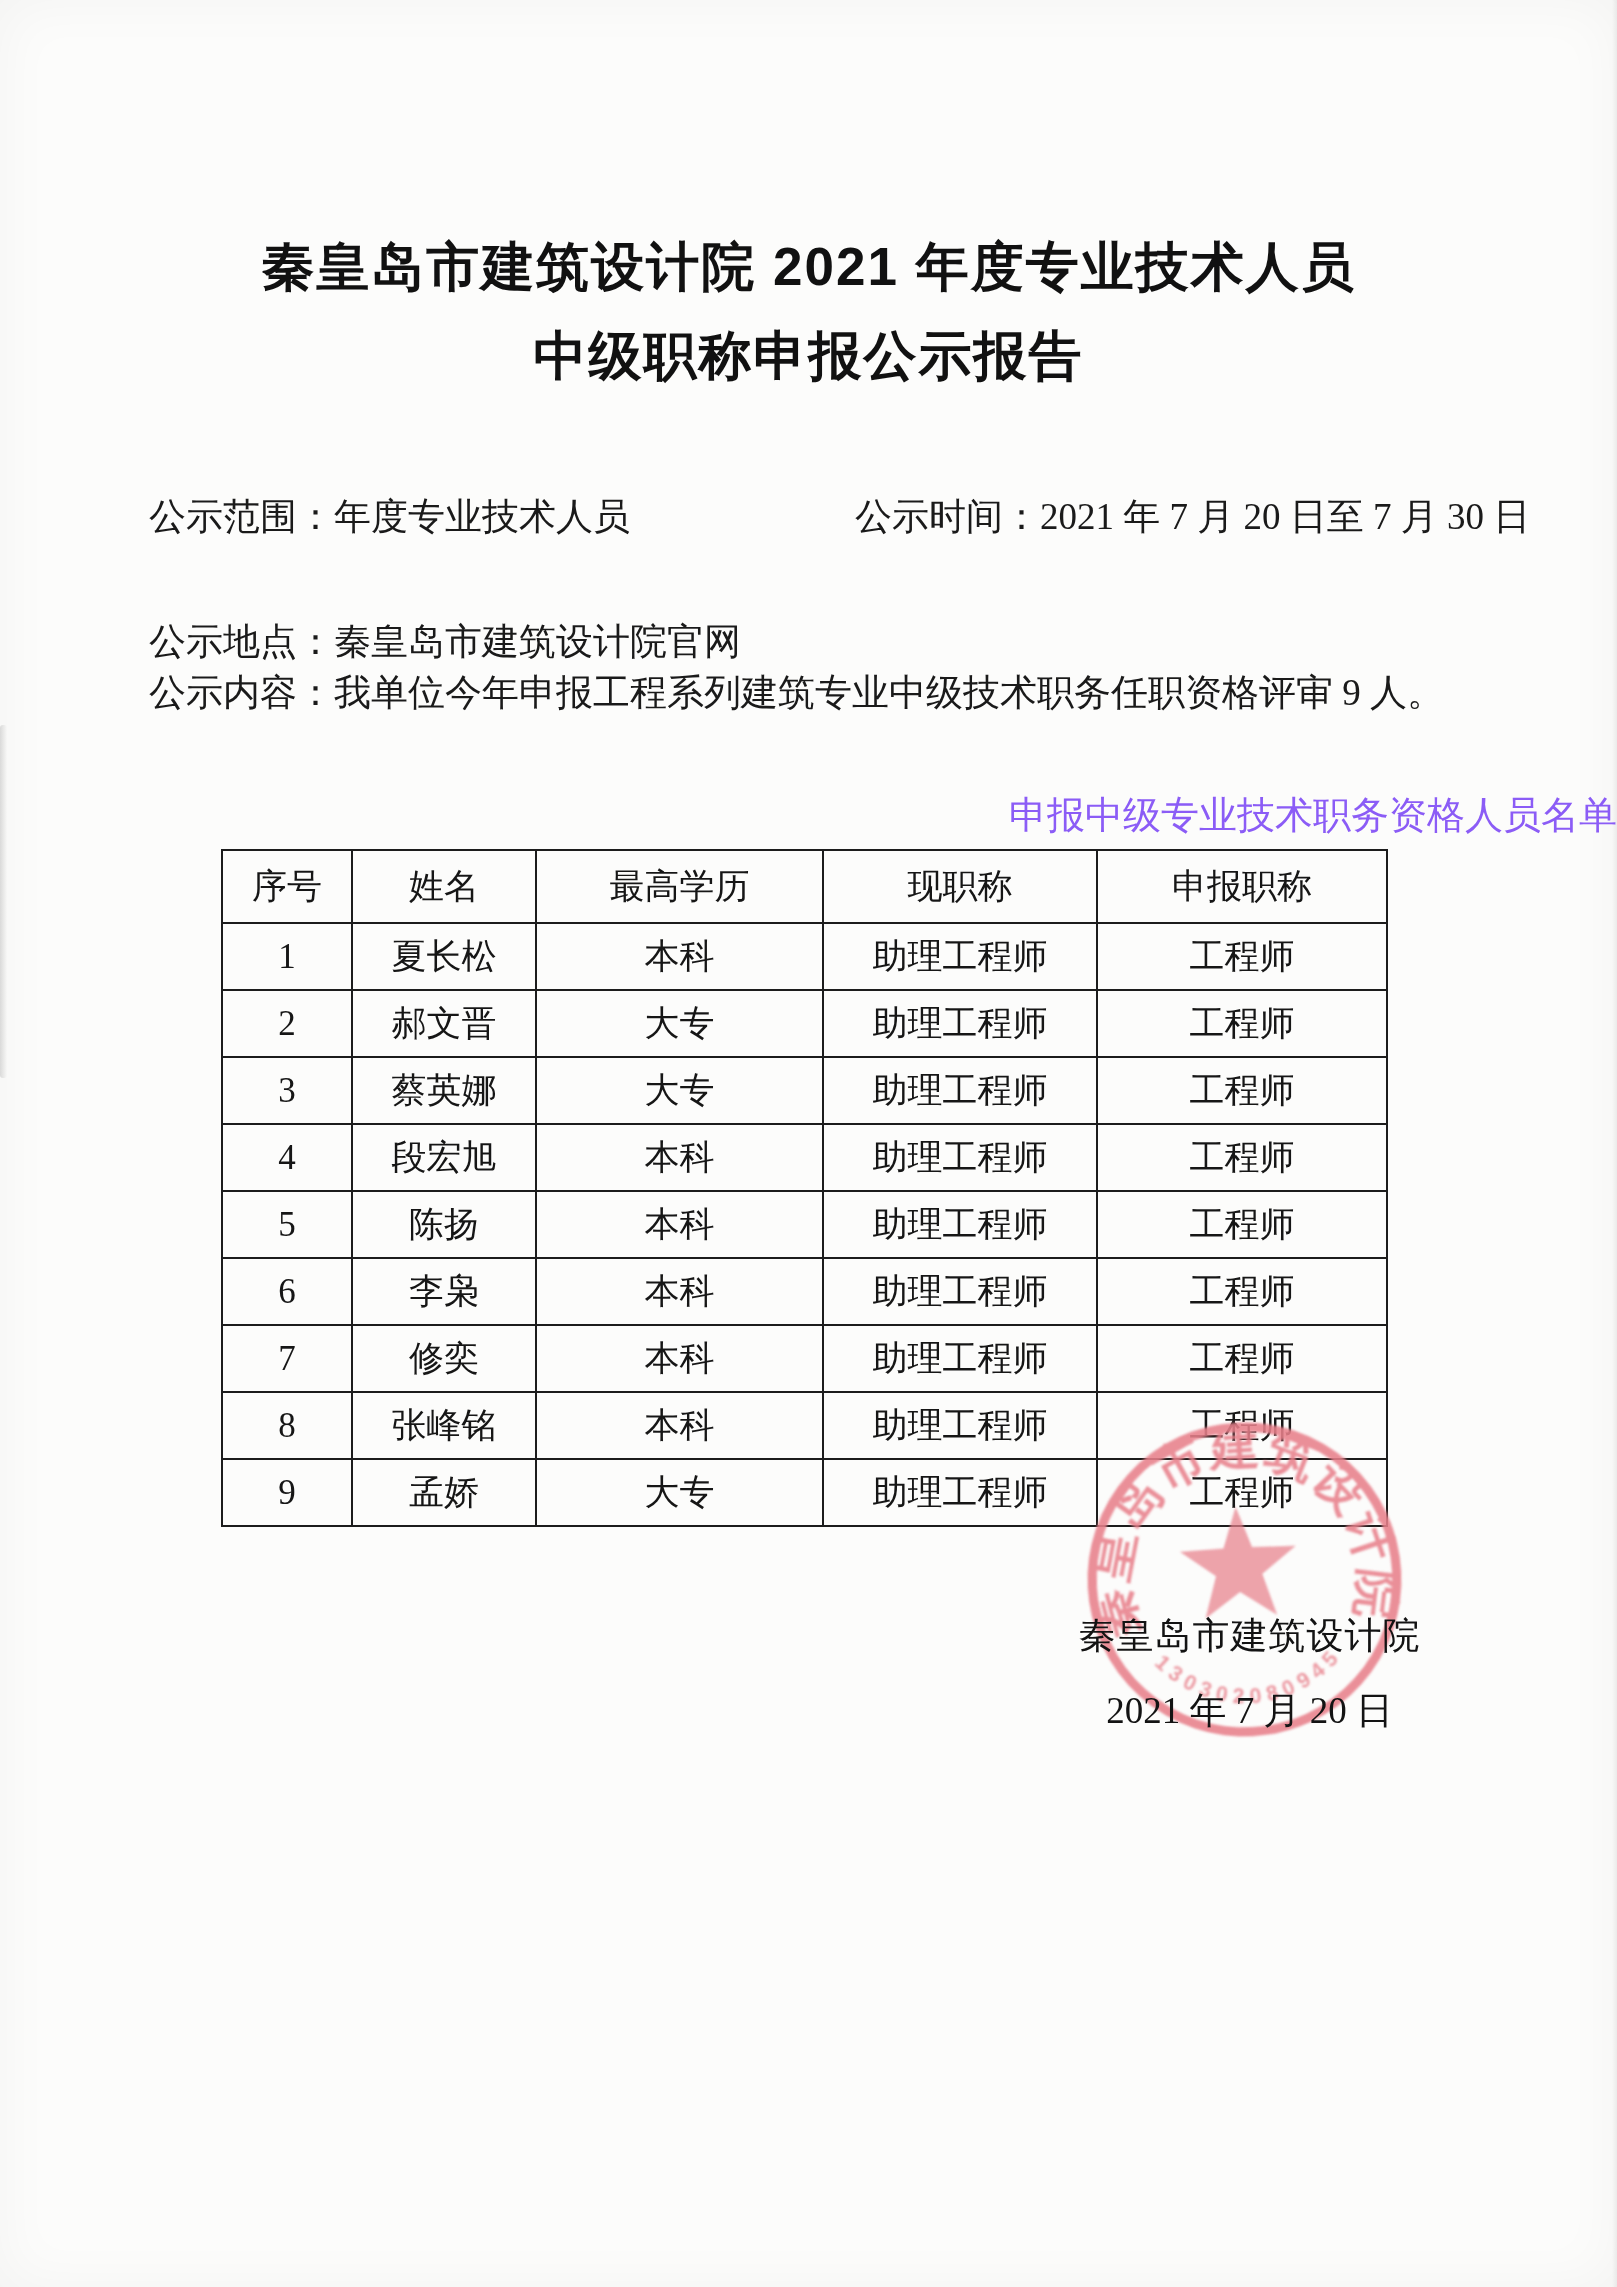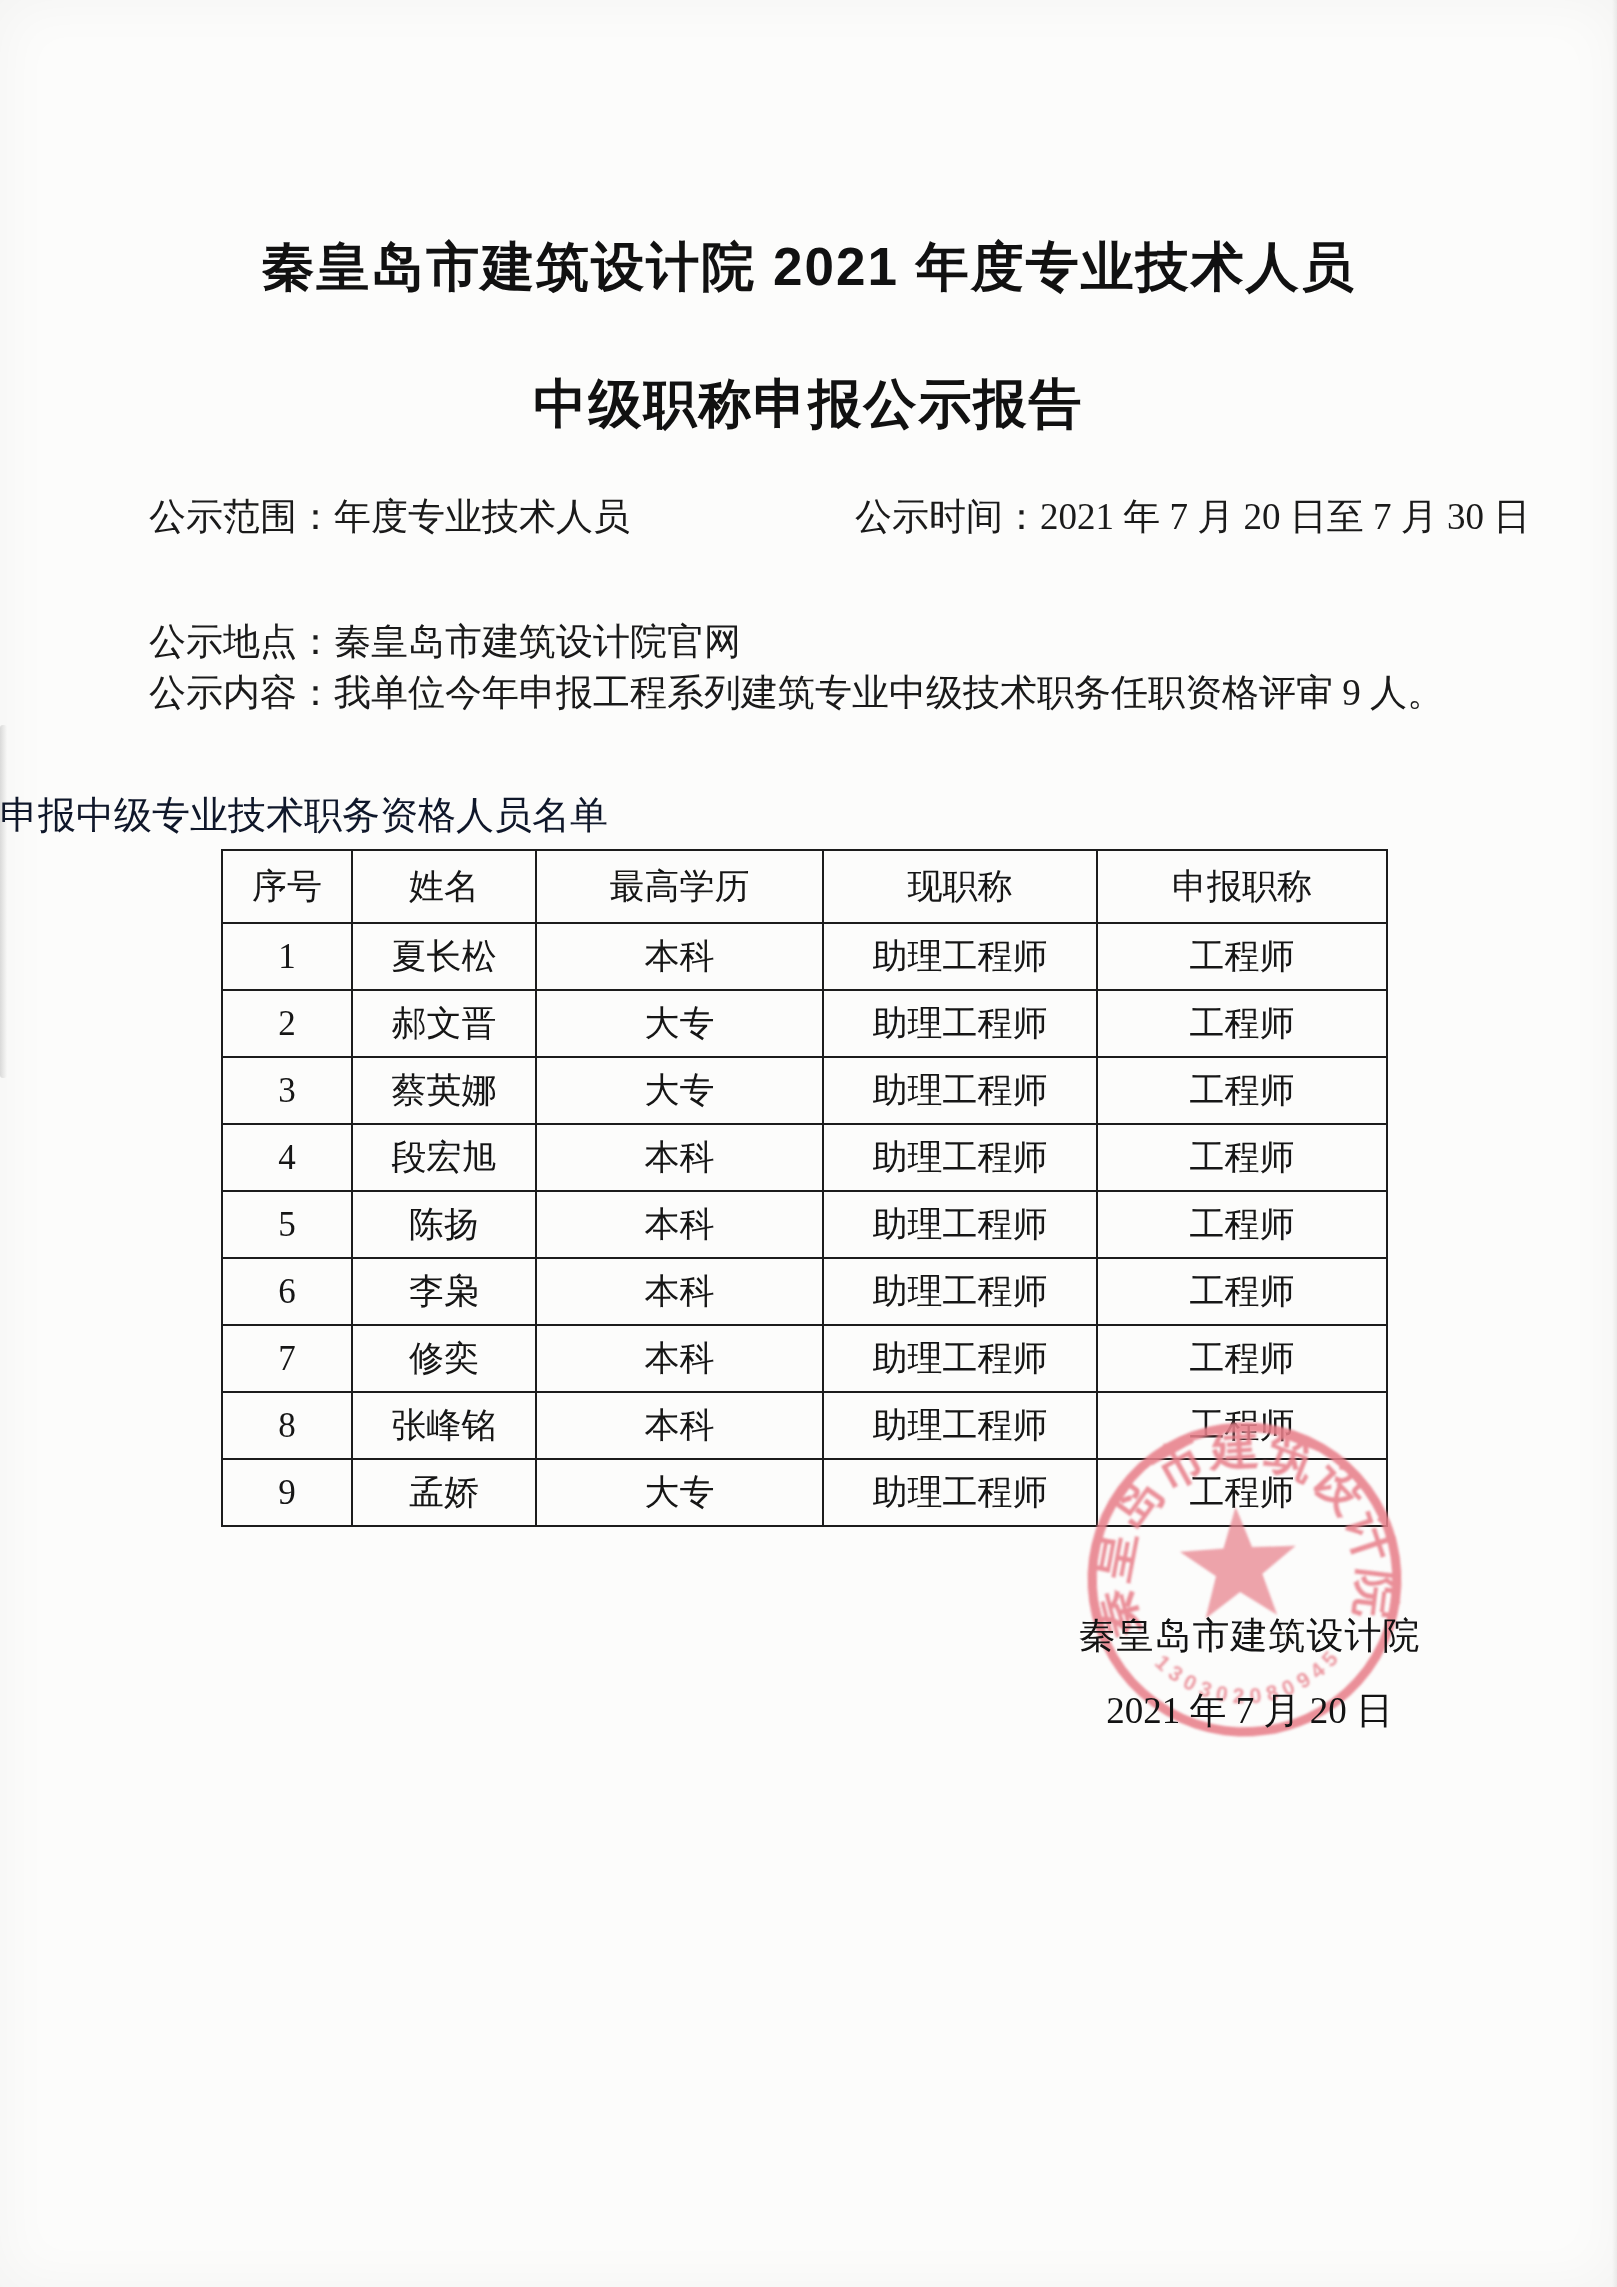--- a/index.html
+++ b/index.html
@@ -31,38 +31,38 @@
   .title{
     position:absolute;left:0;width:100%;
     text-align:center;
     font-family:"Liberation Sans", sans-serif;
     font-weight:bold;
     font-size:53px;
     letter-spacing:2px;
     color:#111;
   }
   .title-1{top:232px;}
-  .title-2{top:321px;margin-top:48px;}
+  .title-2{top:321px;}
 
   .meta{
     position:absolute;
     font-size:37px;
     color:#1a1a1a;
     white-space:nowrap;
   }
   .meta-scope{left:149px;top:492px;}
   .meta-time{left:855px;top:492px;}
   .meta-location{left:149px;top:580px;margin-top:37px;}
   .meta-content{left:149px;top:668px;}
 
   .table-caption{
     position:absolute;left:0;top:790px;width:100%;
-    text-align:left;
+    text-align:right;
     font-size:38px;
-    color:#0f172a;
+    color:#8b5cf6;
   }
 
   table.roster{
     position:absolute;
     left:221px;top:849px;
     width:1166px;
     border-collapse:collapse;
     table-layout:fixed;
     font-size:35px;
     color:#161616;

